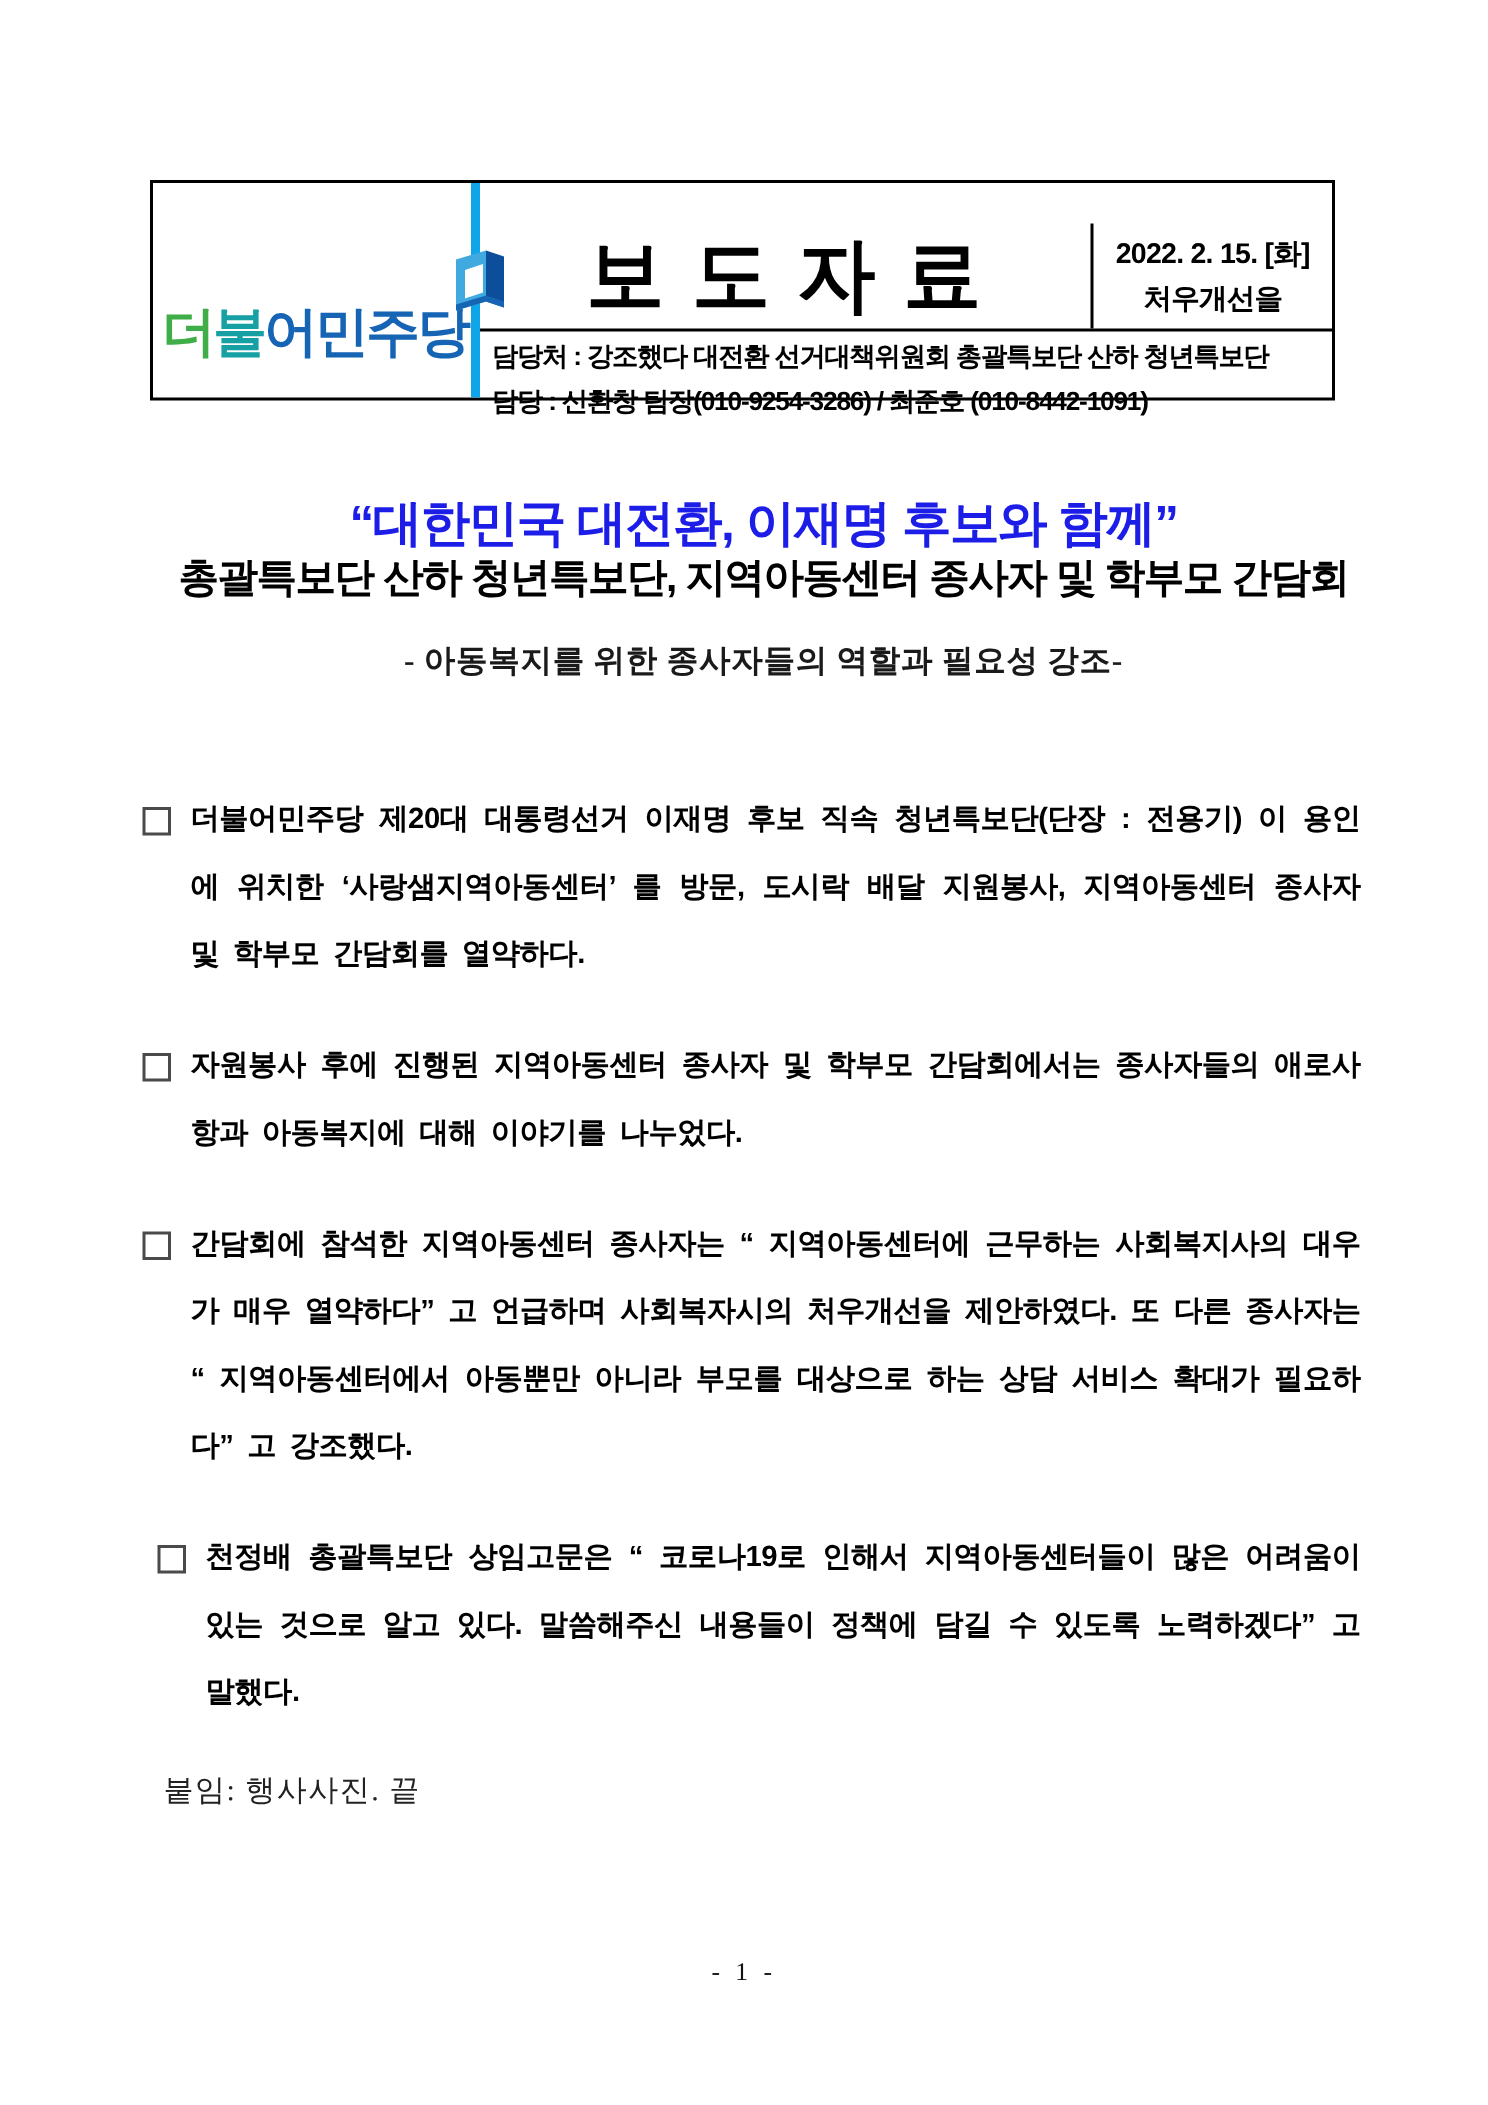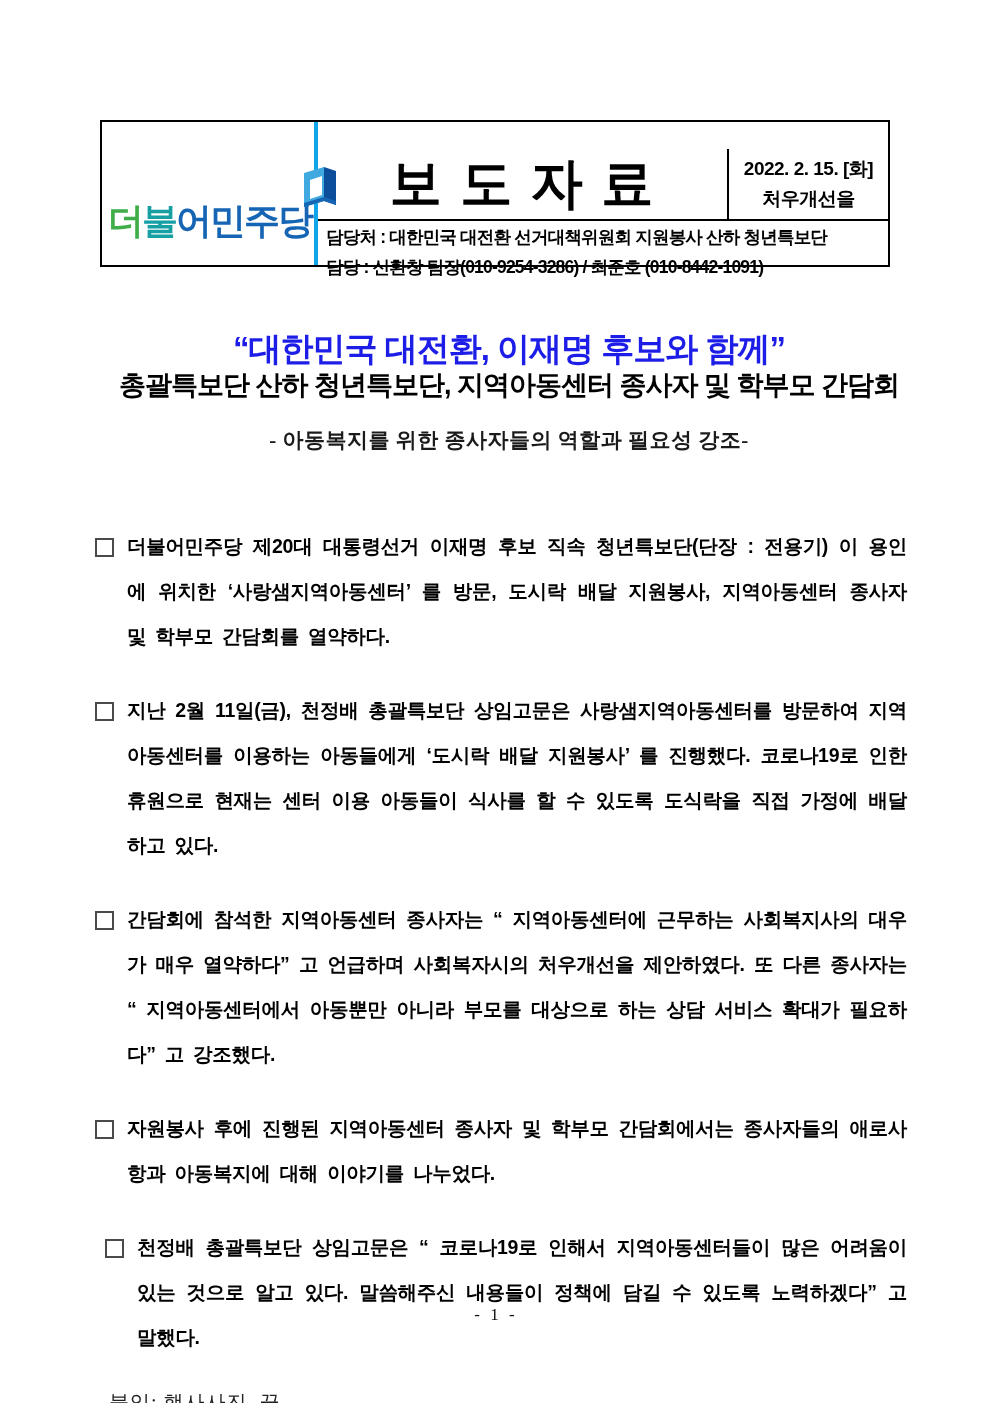--- a/index.html
+++ b/index.html
@@ -23,21 +23,21 @@
     left: 100px;
     top: 120px;
     width: 786px;
     height: 143px;
     border: 2px solid #000;
     display: flex;
     background: #fff;
   }
   .logo-cell {
     width: 212px;
-    border-right: 4px solid #0ea5e9;
+    border-right: 6px solid #0ea5e9;
     position: relative;
   }
   .logo-wrap {
     position: absolute;
     left: 6px;
     bottom: 26px;
     white-space: nowrap;
   }
   .logo-text {
     font-size: 36px;
@@ -218,48 +218,44 @@
       <div class="header-top-row">
         <div class="doc-title-cell">
           <span class="doc-title">보 도 자 료</span>
         </div>
         <div class="date-cell">
           <span class="date-line">2022. 2. 15. [화]</span>
           <span class="date-line">처우개선을</span>
         </div>
       </div>
       <div class="contacts-cell">
-        <div class="contact-line">담당처 : 대한민국 대전환 선거대책위원회 지원봉사 산하 청년특보단</div>
+        <div class="contact-line">담당처 : 강조했다 대전환 선거대책위원회 총괄특보단 산하 청년특보단</div>
         <div class="contact-line">담당 : 신환창 팀장(010-9254-3286) / 최준호 (010-8442-1091)</div>
       </div>
     </div>
   </div>
 
   <div class="title-block">
     <div class="main-title">“대한민국 대전환, 이재명 후보와 함께”</div>
     <div class="sub-title">총괄특보단 산하 청년특보단, 지역아동센터 종사자 및 학부모 간담회</div>
     <div class="tagline">- 아동복지를 위한 종사자들의 역할과 필요성 강조-</div>
   </div>
 
   <div class="body-block">
     <div class="para">
       <span class="checkbox"></span>
       <div class="para-text">더불어민주당 제20대 대통령선거 이재명 후보 직속 청년특보단(단장 : 전용기) 이 용인에 위치한 ‘사랑샘지역아동센터’ 를 방문, 도시락 배달 지원봉사, 지역아동센터 종사자 및 학부모 간담회를 열약하다.</div>
     </div>
     <div class="para">
       <span class="checkbox"></span>
-      <div class="para-text">지난 2월 11일(금), 천정배 총괄특보단 상임고문은 사랑샘지역아동센터를 방문하여 지역아동센터를 이용하는 아동들에게 ‘도시락 배달 지원봉사’ 를 진행했다. 코로나19로 인한 휴원으로 현재는 센터 이용 아동들이 식사를 할 수 있도록 도식락을 직접 가정에 배달하고 있다.</div>
+      <div class="para-text">자원봉사 후에 진행된 지역아동센터 종사자 및 학부모 간담회에서는 종사자들의 애로사항과 아동복지에 대해 이야기를 나누었다.</div>
     </div>
     <div class="para">
       <span class="checkbox"></span>
       <div class="para-text">간담회에 참석한 지역아동센터 종사자는 “ 지역아동센터에 근무하는 사회복지사의 대우가 매우 열약하다” 고 언급하며 사회복자시의 처우개선을 제안하였다. 또 다른 종사자는 “ 지역아동센터에서 아동뿐만 아니라 부모를 대상으로 하는 상담 서비스 확대가 필요하다” 고 강조했다.</div>
-    </div>
-    <div class="para">
-      <span class="checkbox"></span>
-      <div class="para-text">자원봉사 후에 진행된 지역아동센터 종사자 및 학부모 간담회에서는 종사자들의 애로사항과 아동복지에 대해 이야기를 나누었다.</div>
     </div>
     <div class="para shift">
       <span class="checkbox"></span>
       <div class="para-text">천정배 총괄특보단 상임고문은 “ 코로나19로 인해서 지역아동센터들이 많은 어려움이 있는 것으로 알고 있다. 말씀해주신 내용들이 정책에 담길 수 있도록 노력하겠다” 고 말했다.</div>
     </div>
     <div class="attachment">붙임: 행사사진. 끝</div>
   </div>
 
   <div class="page-number">- 1 -</div>
 

